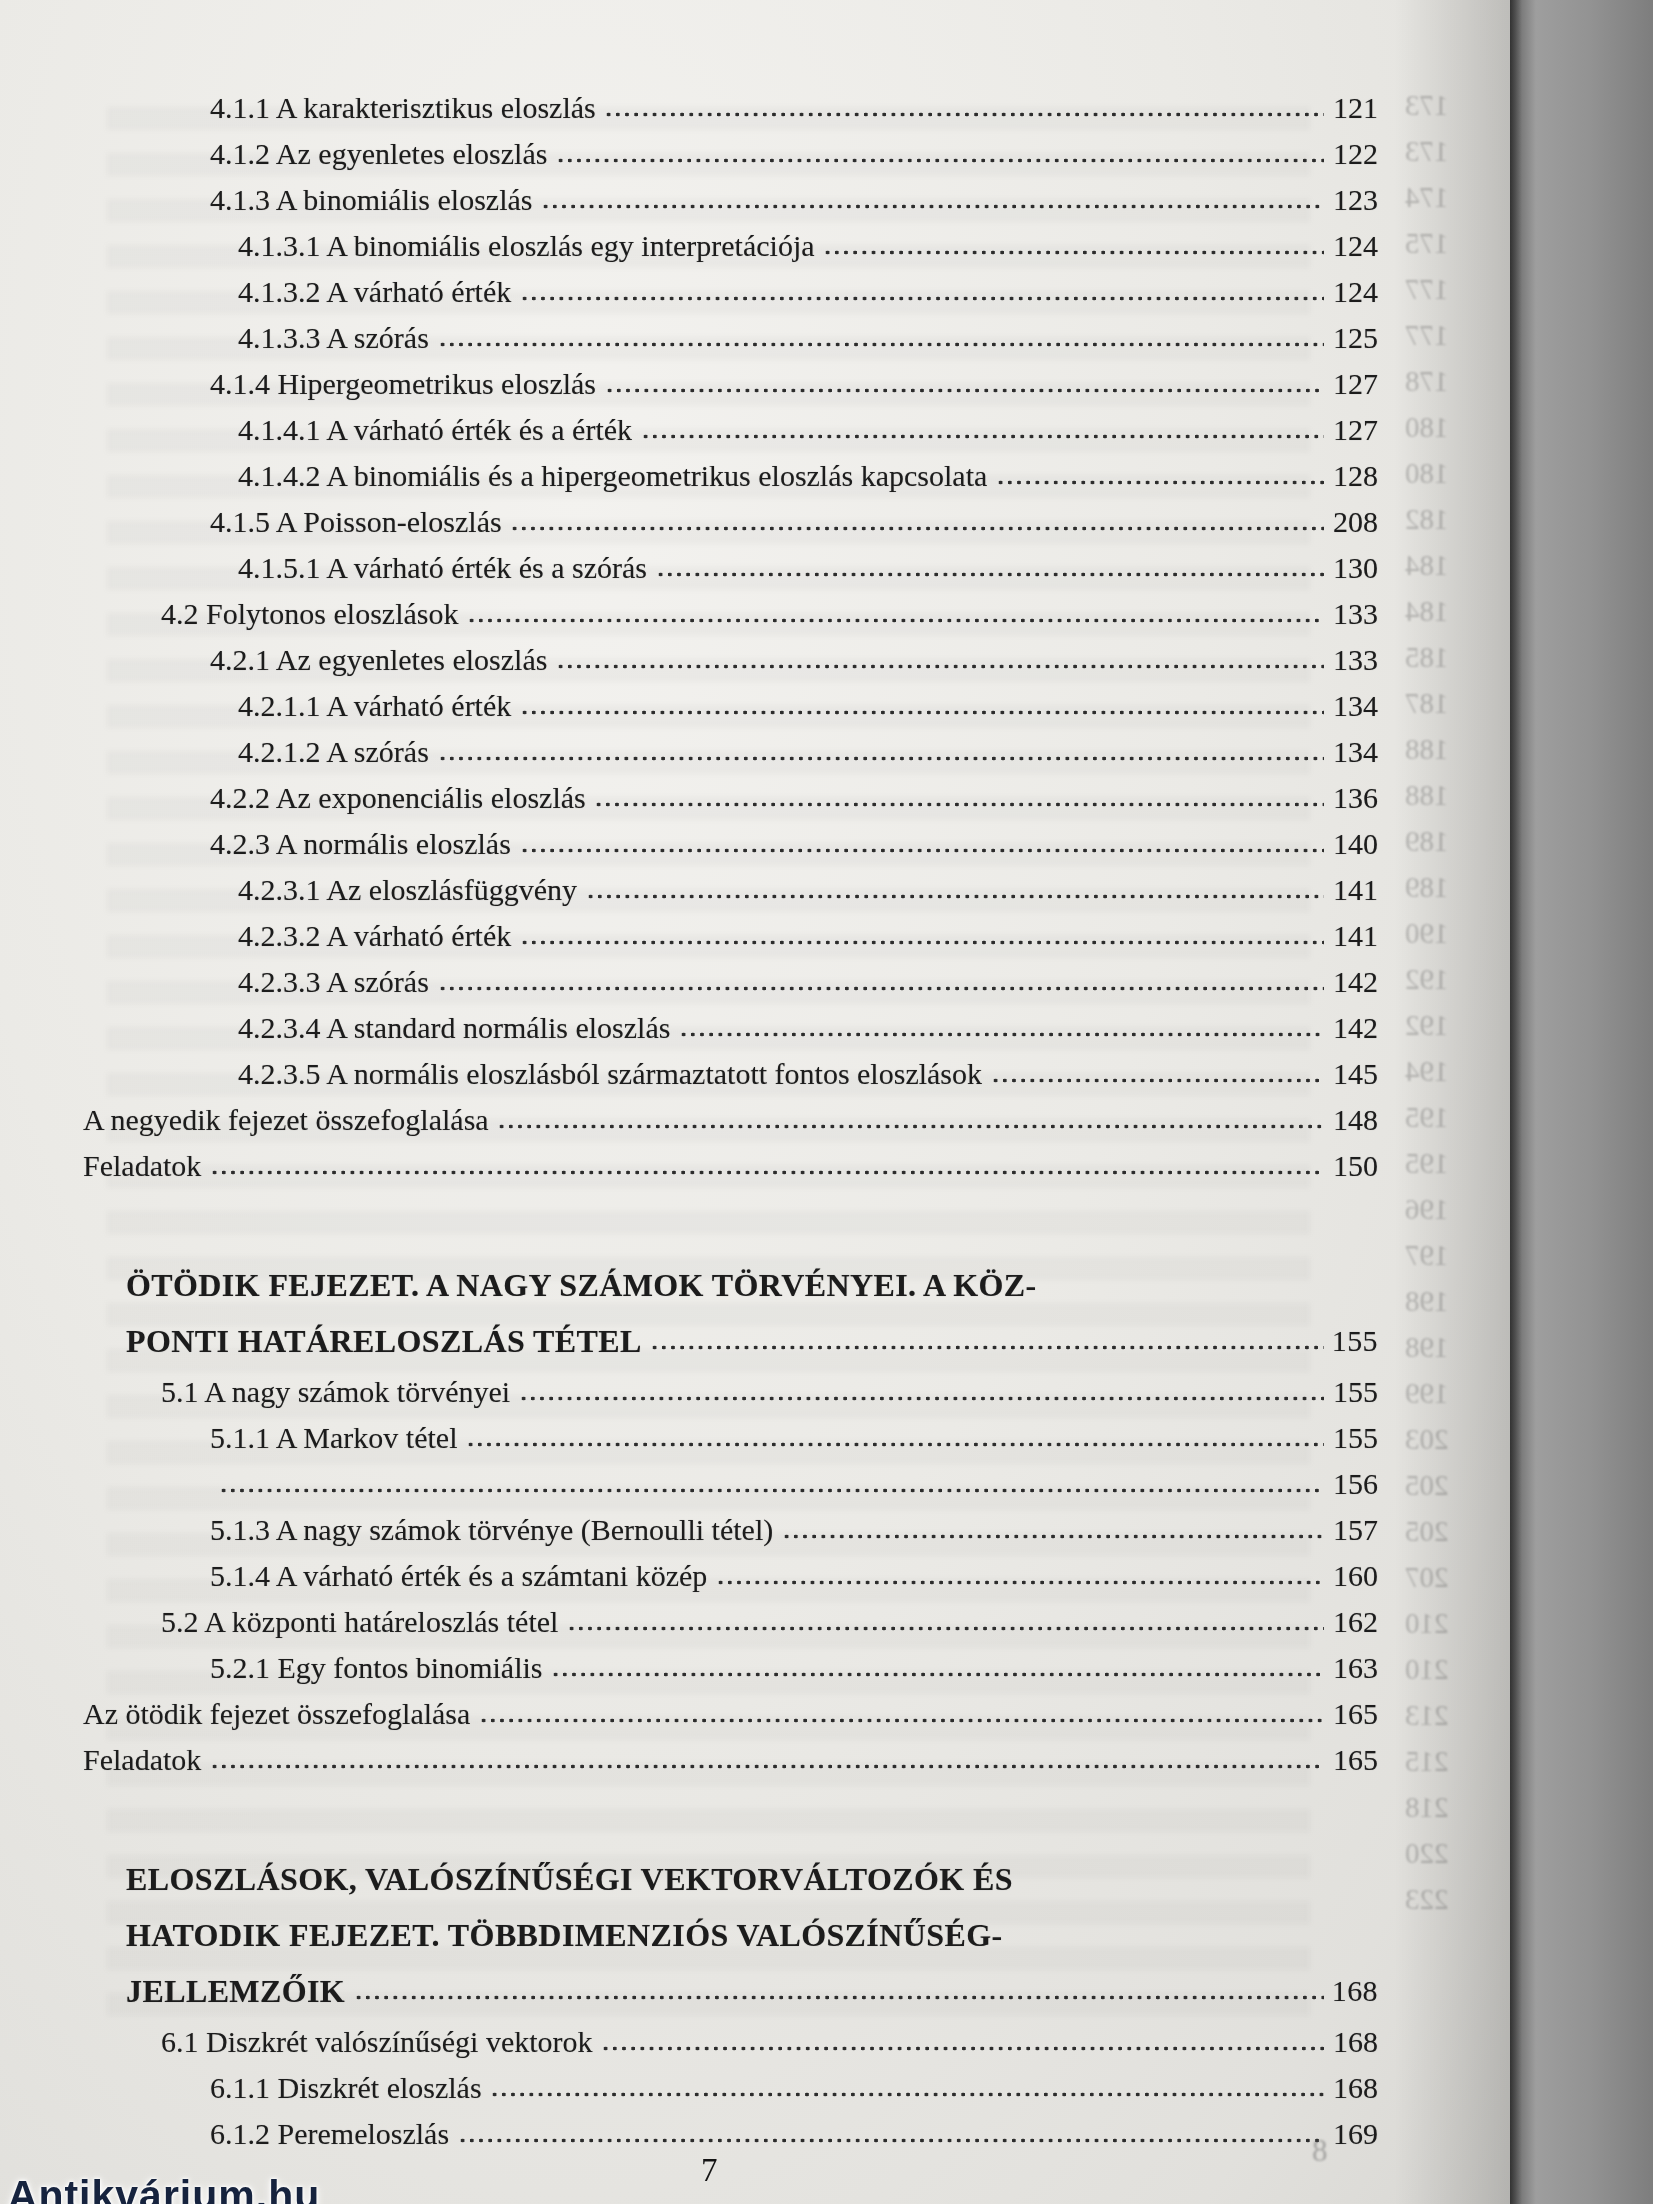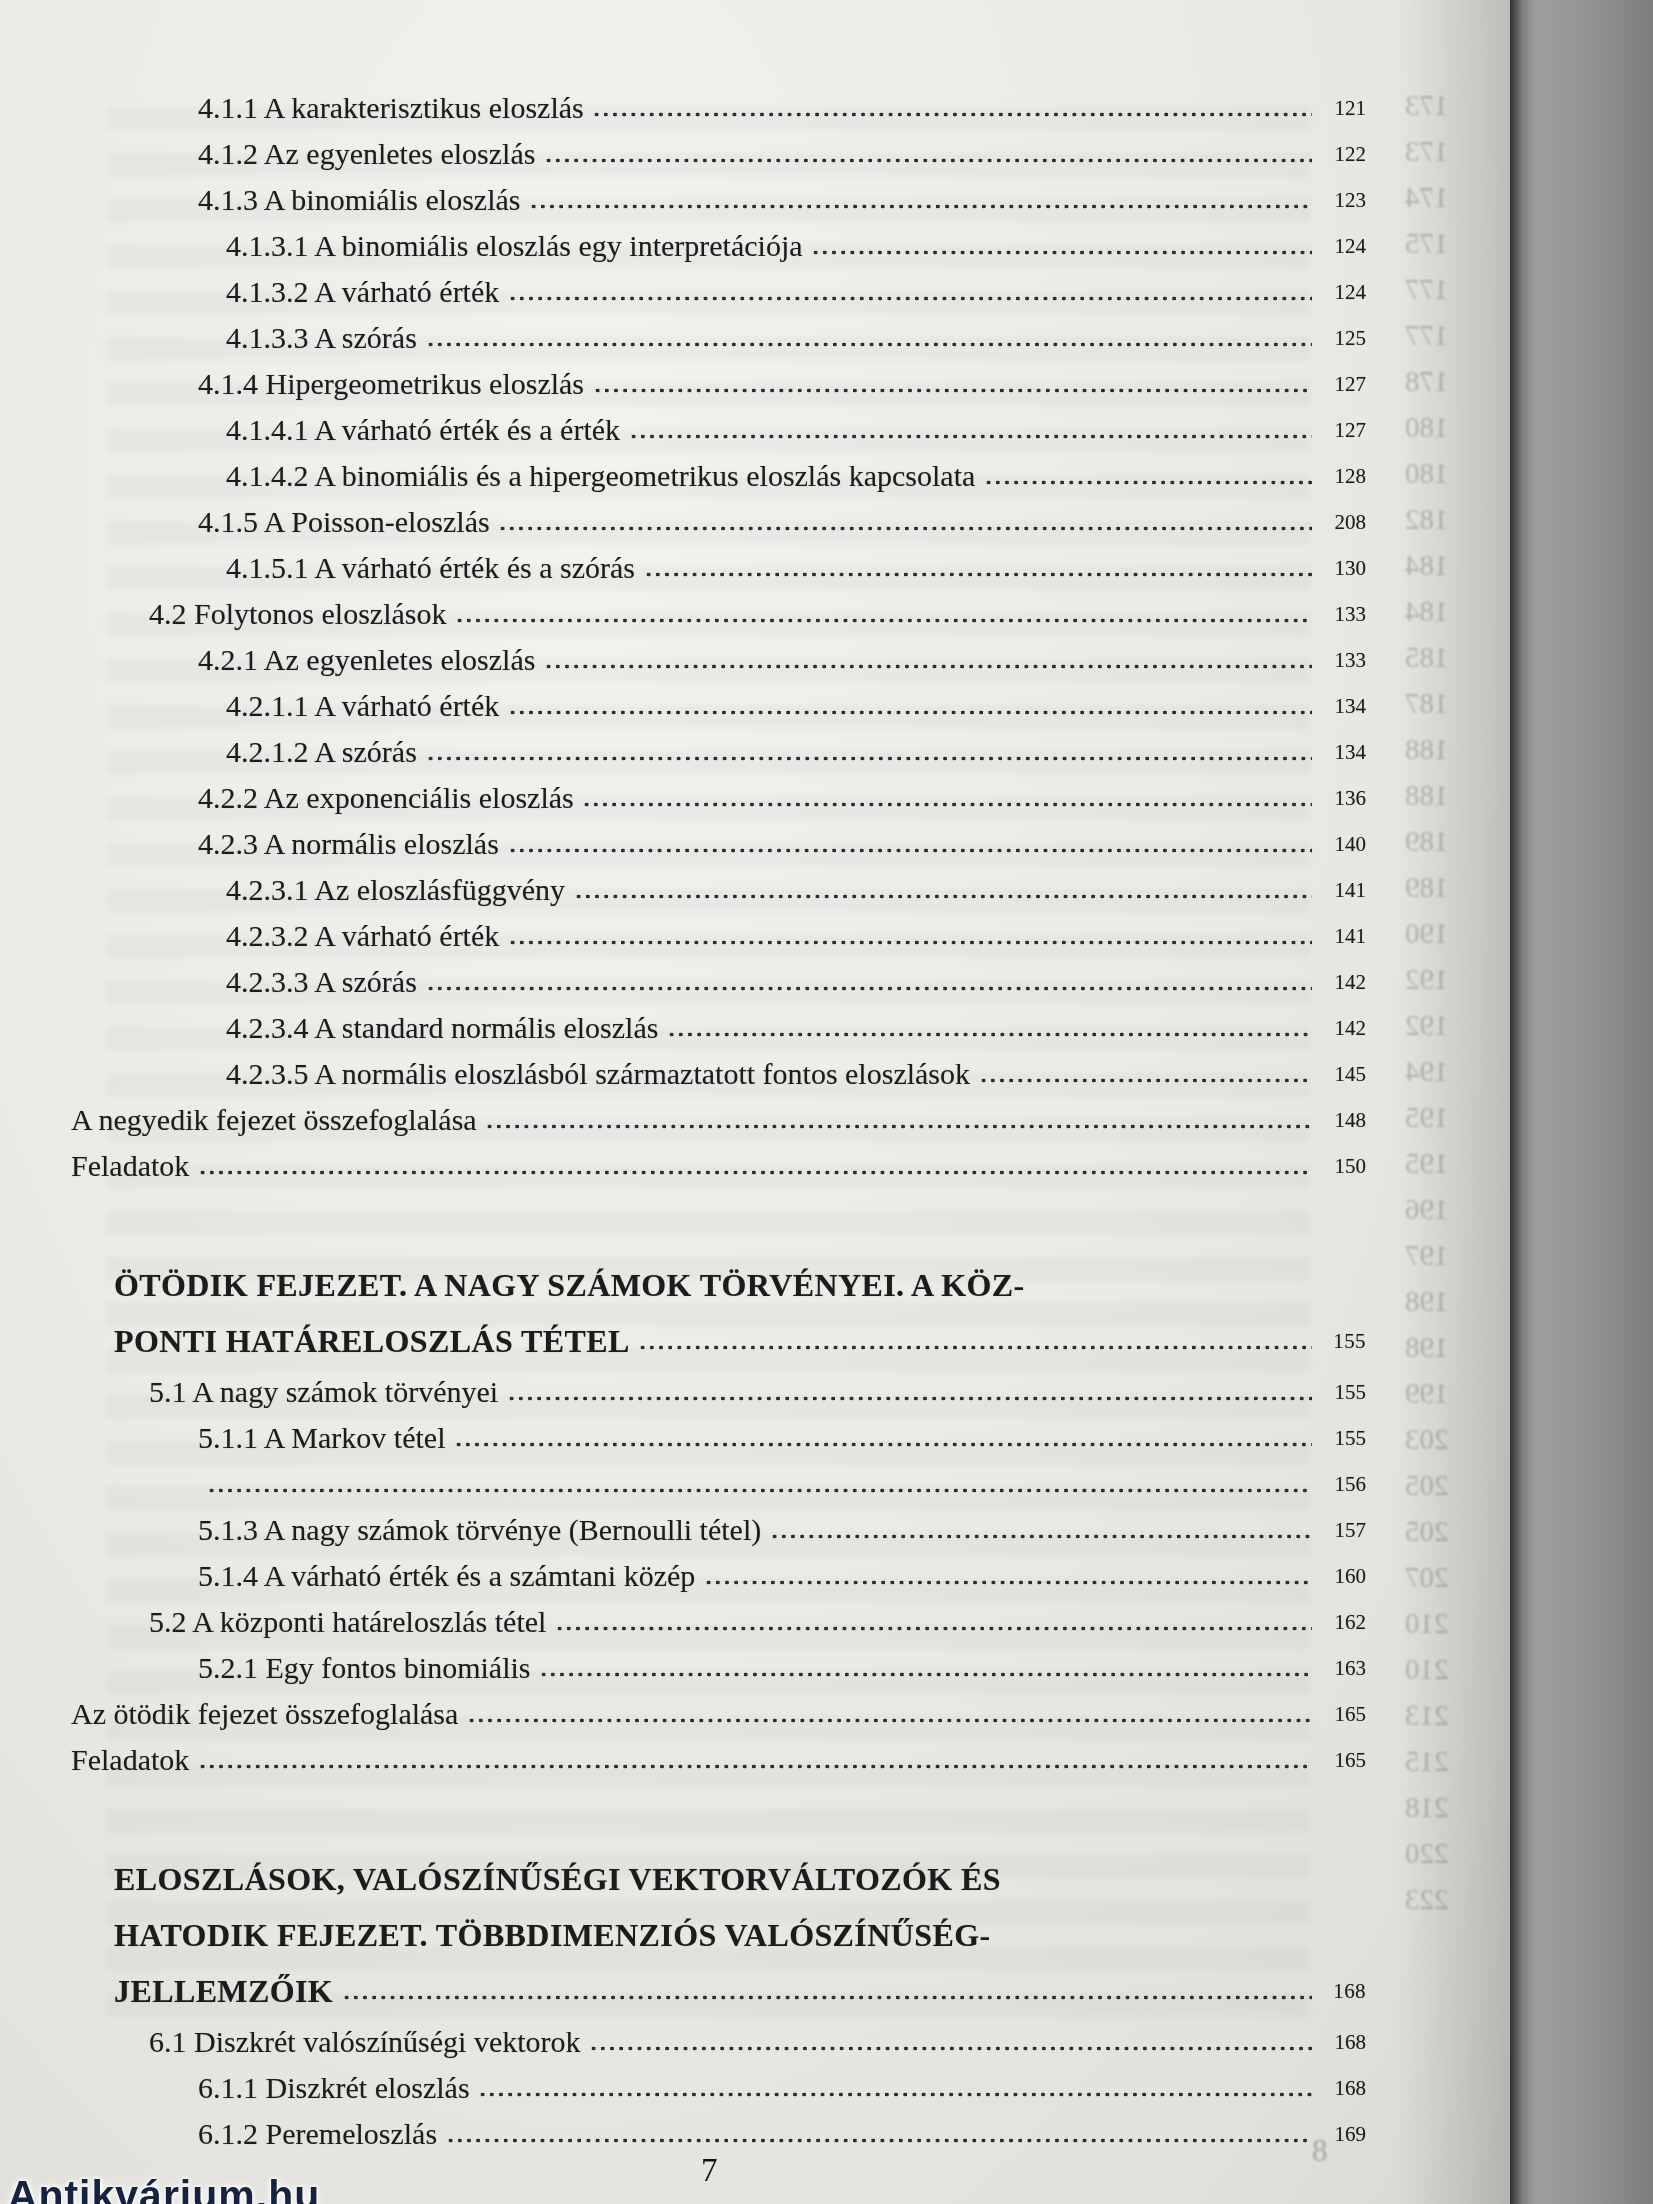--- a/index.html
+++ b/index.html
@@ -45,42 +45,42 @@
     pointer-events: none;
   }
   .gnum { display: block; height: 46px; line-height: 46px; transform: scaleX(-1); }
   .ghost-eight {
     position: absolute; left: 1312px; top: 2133px;
     font-size: 31px; color: #6a6a6a; opacity: .5; filter: blur(0.8px); transform: scaleX(-1);
   }
 
   
   .content {
-    position: absolute; top: 0; left: 0; width: 1510px; box-sizing: border-box;
+    position: absolute; top: 0; left: 12px; width: 1510px; box-sizing: border-box;
     padding: 85px 144px 0 71px;
     color: #1c1c1c; font-size: 30px; line-height: 46px;
     text-shadow: 0 0 1px rgba(45,45,45,.35);
   }
   .entry.gap { margin-top: 68px; }
   .entry.chapter { padding-left: 43px; font-weight: bold; font-size: 32px; line-height: 56px; letter-spacing: 0.4px; }
   .entry.flush { padding-left: 0; }
   .entry.l1 { padding-left: 78px; }
   .entry.l2 { padding-left: 127px; }
   .entry.l3 { padding-left: 155px; }
 
   .line { display: flex; align-items: stretch; }
   .title { white-space: nowrap; }
   .leader {
     flex: 1 1 auto; min-width: 13.6px; margin-left: 8.7px; margin-right: 3.9px;
     background-image: radial-gradient(circle, #2c2c2c 1.7px, rgba(0,0,0,0) 2.2px);
     background-size: 9.2px 9.2px; background-repeat: repeat-x;
     background-position: left bottom 11.6px;
   }
   .chapter .leader { background-position: left bottom 16.5px; }
-  .pg { font-weight: normal; font-size: 21px; line-height: 46px; min-width: 50px; text-align: right; align-self: flex-end; }
+  .pg { font-weight: normal; font-size: 30px; line-height: 46px; min-width: 50px; text-align: right; align-self: flex-end; }
   .chapter .pg { line-height: 56px; }
 
   .page-number {
     position: absolute; left: 701px; top: 2152px;
     font-size: 33px; color: #141414;
   }
   .watermark {
     position: absolute; left: 7.8px; bottom: -13.6px;
     font-family: "Liberation Sans", "DejaVu Sans", sans-serif;
     font-weight: bold; font-size: 41px; letter-spacing: 1px; color: #16233e;

